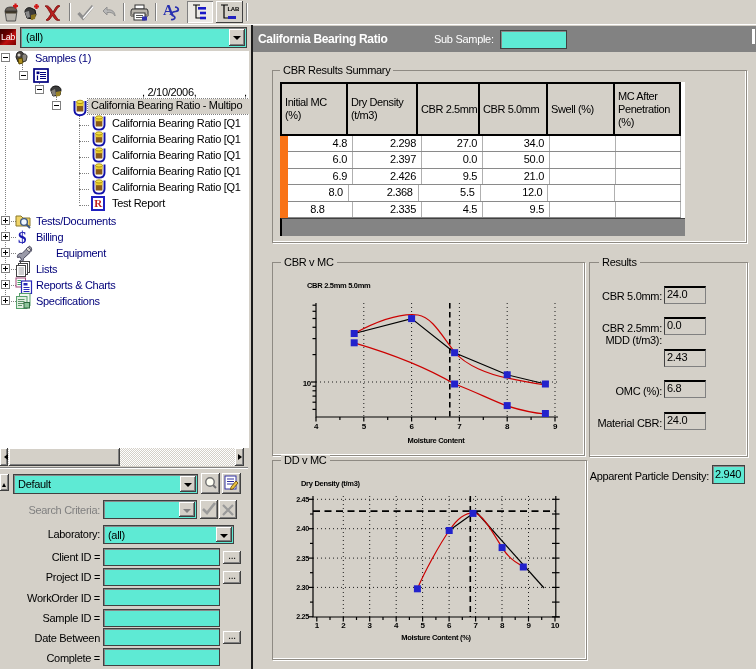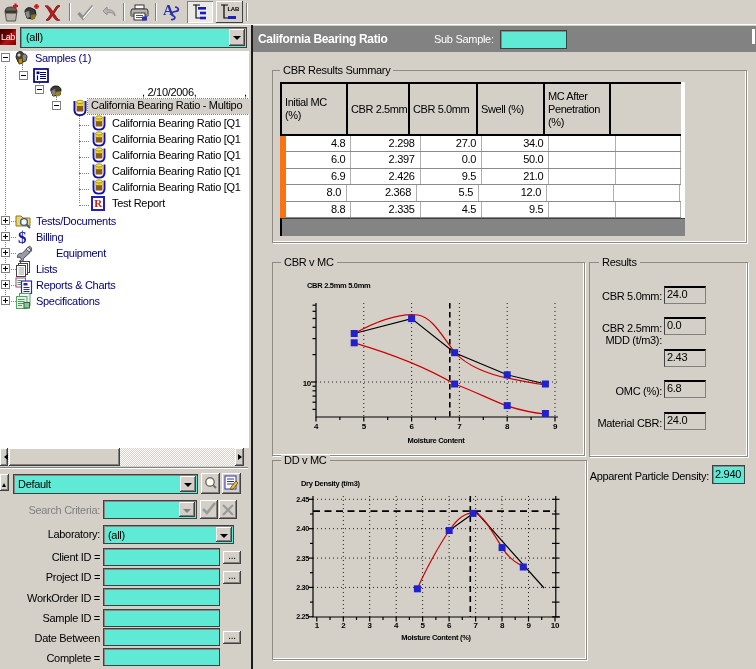--- a/index.html
+++ b/index.html
@@ -347,26 +347,27 @@
 <div class="abs" style="left:434px;top:33px;color:#fff;">Sub Sample:</div>
 <div class="abs tb" style="left:500px;top:30px;width:67px;height:19px;box-sizing:border-box;"></div>
 <div class="abs" style="left:752px;top:29px;width:3px;height:15px;background:#fff;"></div>
 
 <div class="abs grp" style="left:272px;top:70px;width:473px;height:171px;"></div>
 <div class="glab" style="left:280px;top:65px;">CBR Results Summary</div>
 
 <div class="abs" style="left:280px;top:82px;width:405px;height:154px;background:#fff;">
  <div style="position:absolute;left:0;top:0;width:401px;height:54px;display:flex;border:2px solid #000;border-right:none;box-sizing:border-box;background:#d4d0c8;">
   <div class="hc" style="width:66px;">Initial MC<br>(%)</div>
+  <div class="hc" style="width:70px;">Dry Density<br>(t/m3)</div>
   <div class="hc" style="width:62px;">CBR 2.5mm</div>
   <div class="hc" style="width:68px;">CBR 5.0mm</div>
   <div class="hc" style="width:67px;">Swell (%)</div>
   <div class="hc" style="width:66px;">MC After<br>Penetration<br>(%)</div>
  </div>
- <div style="position:absolute;left:0;top:54px;width:401px;height:82px;border-left:6px solid #f97316;box-sizing:border-box;">
+ <div style="position:absolute;left:0;top:54px;width:401px;height:82px;border-left:8px solid #f97316;box-sizing:border-box;">
   <div class="drow">
           <div class="dc" style="width:66px;">4.8</div>
           <div class="dc" style="width:70px;">2.298</div>
           <div class="dc" style="width:62px;">27.0</div>
           <div class="dc" style="width:68px;">34.0</div>
           <div class="dc" style="width:67px;">&nbsp;</div>
           <div class="dc" style="width:66px;">&nbsp;</div>
         </div>
   <div class="drow">
           <div class="dc" style="width:66px;">6.0</div>
@@ -386,21 +387,21 @@
         </div>
   <div class="drow">
           <div class="dc" style="width:61px;">8.0</div>
           <div class="dc" style="width:70px;">2.368</div>
           <div class="dc" style="width:62px;">5.5</div>
           <div class="dc" style="width:68px;">12.0</div>
           <div class="dc" style="width:67px;">&nbsp;</div>
           <div class="dc" style="width:66px;">&nbsp;</div>
         </div>
   <div class="drow">
-          <div class="dc" style="width:66px;">8.8</div>
+          <div class="dc" style="width:66px;text-align:center;">8.8</div>
           <div class="dc" style="width:70px;">2.335</div>
           <div class="dc" style="width:62px;">4.5</div>
           <div class="dc" style="width:68px;">9.5</div>
           <div class="dc" style="width:67px;">&nbsp;</div>
           <div class="dc" style="width:66px;">&nbsp;</div>
         </div>
  </div>
  <div style="position:absolute;left:0;top:136px;width:405px;height:18px;background:#848484;border-top:1px solid #404040;border-left:2px solid #000;box-sizing:border-box;"></div>
  <div style="position:absolute;left:401px;top:2px;width:4px;height:134px;background:#fff;"></div>
 </div>

